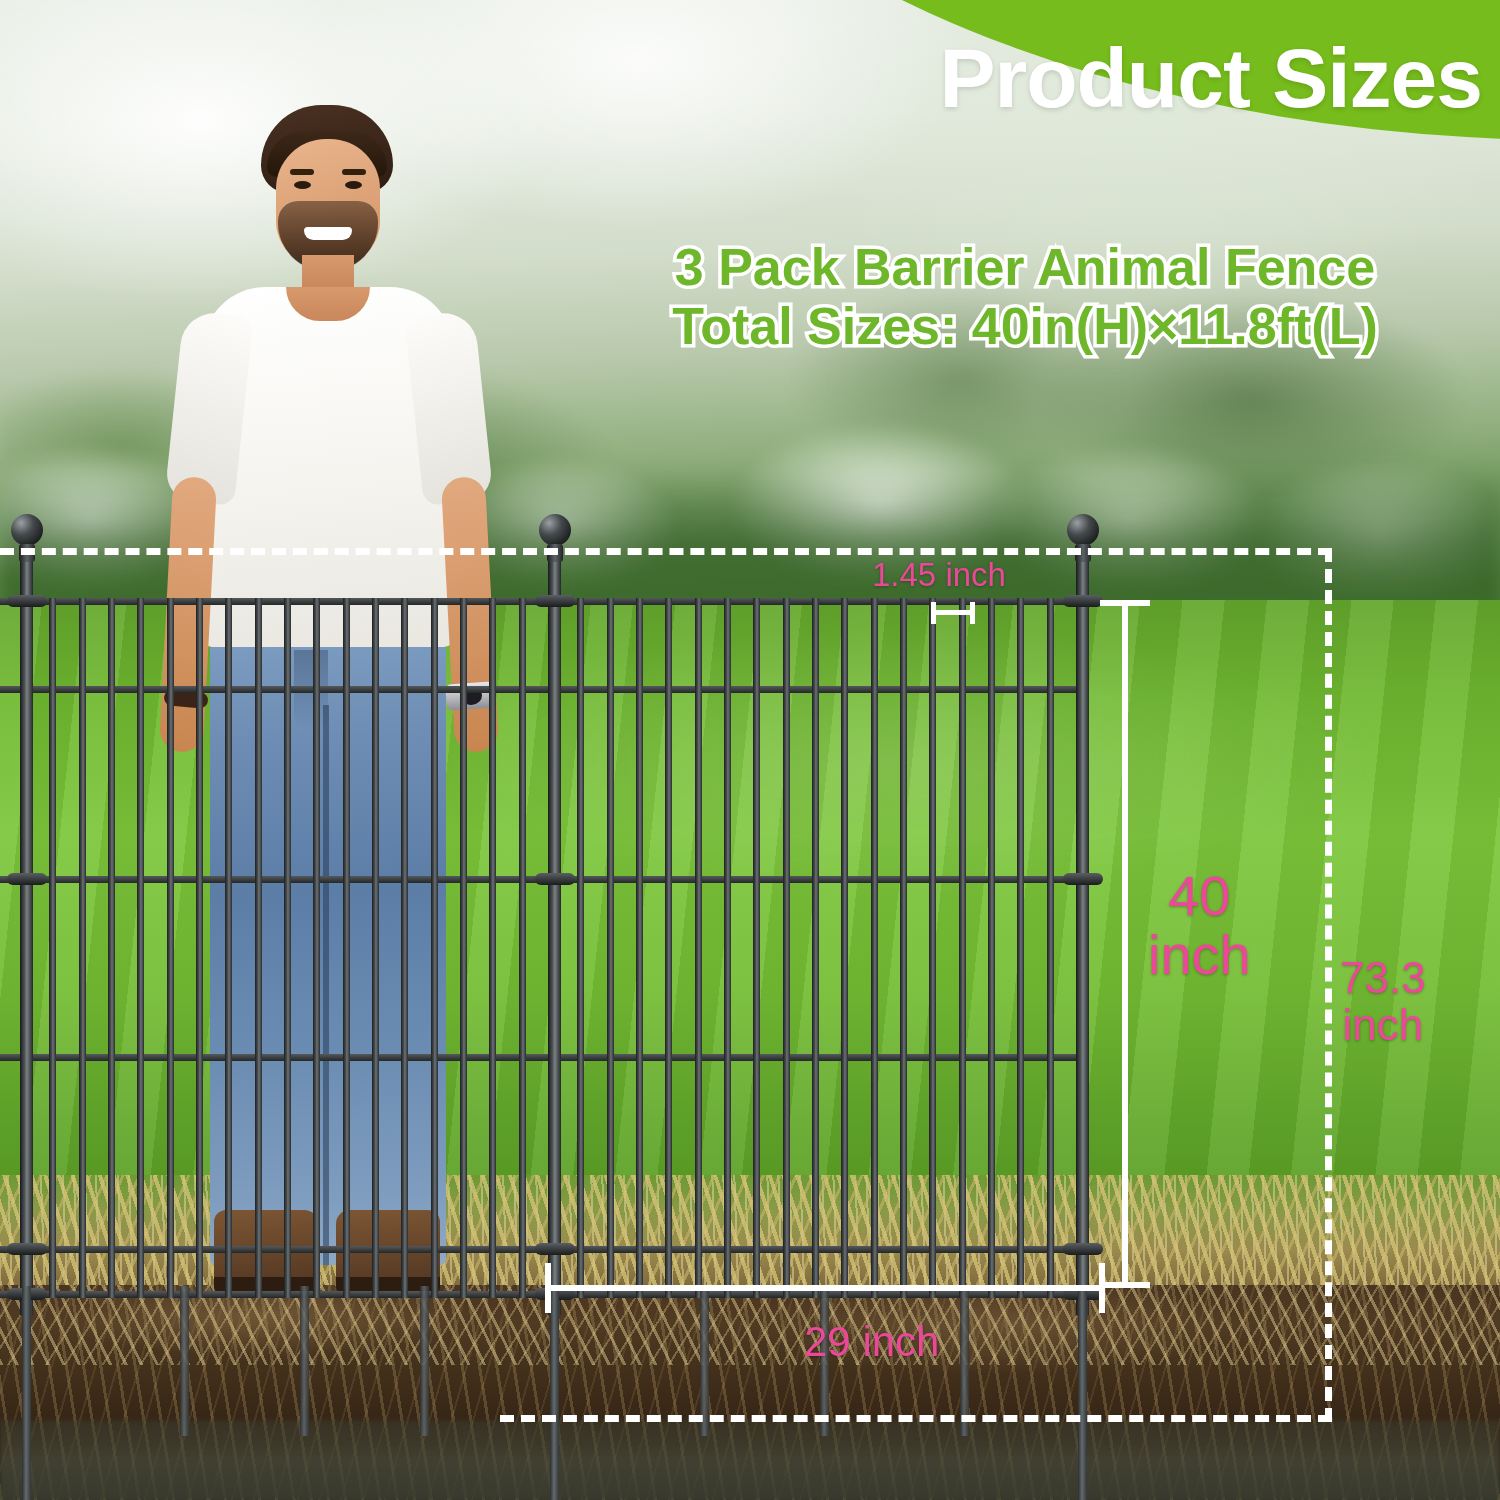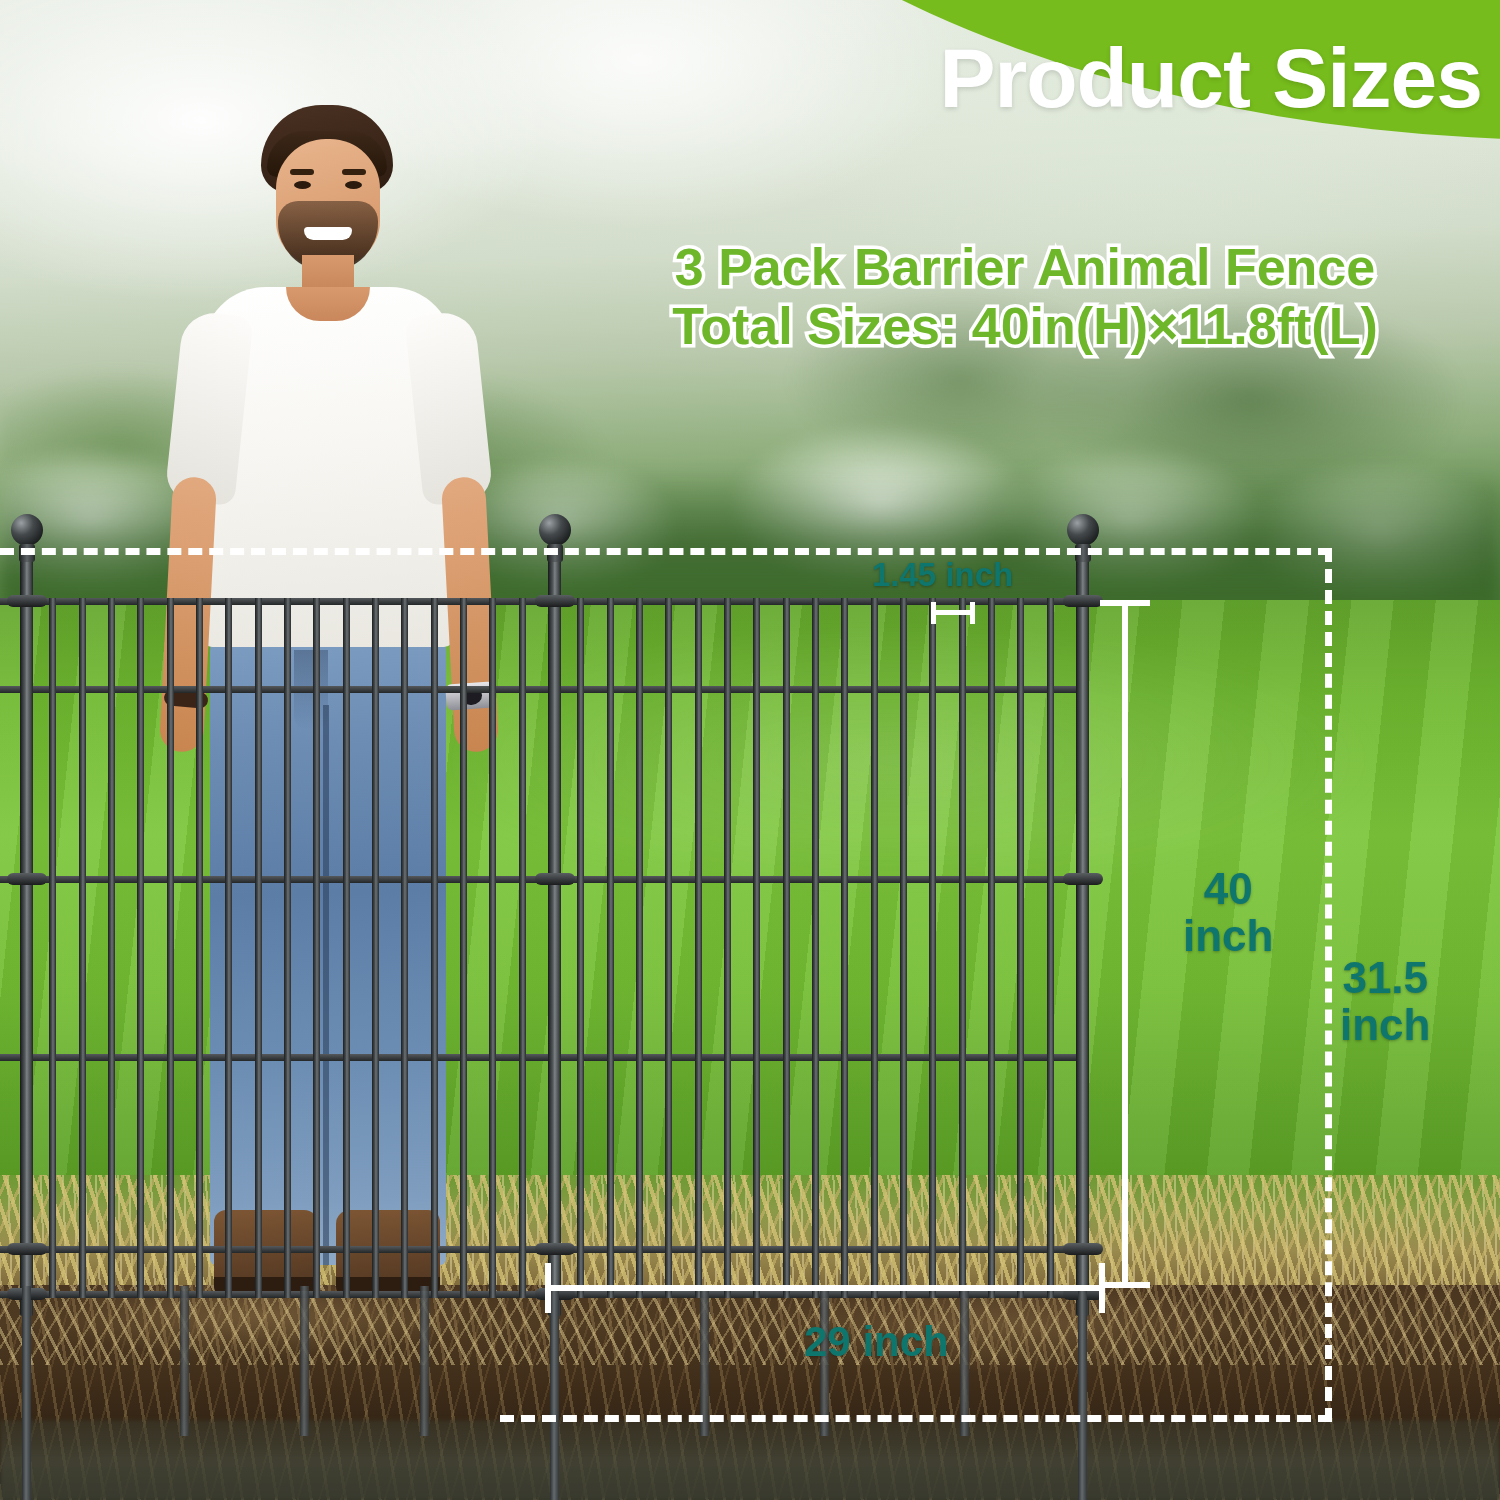--- a/index.html
+++ b/index.html
@@ -178,24 +178,24 @@
     position:absolute; height:0; border-top:7px dashed #ffffff;
   }
   .dash-v {
     position:absolute; width:0; border-left:7px dashed #ffffff;
   }
   .solid-v { position:absolute; width:6px; background:#ffffff; }
   .solid-h { position:absolute; height:6px; background:#ffffff; }
   .cap-h { position:absolute; height:6px; background:#ffffff; }   
   .cap-v { position:absolute; width:6px; background:#ffffff; }    
 
-  .dim-label { position:absolute; color:#0f766e; font-weight:bold; line-height:1.06;
+  .dim-label { position:absolute; color:#ec4899; font-weight:normal; line-height:1.06;
                text-align:center; text-shadow:0 1px 3px rgba(0,0,0,.30); }
   .dim-145 { left:872px; top:558px; font-size:33px; }
-  .dim-40  { left:1183px; top:866px; font-size:44px; }
+  .dim-40  { left:1148px; top:866px; font-size:56px; }
   .dim-472 { left:1340px; top:955px; font-size:44px; }
   .dim-29  { left:768px; top:1320px; font-size:42px;padding-left:36px; }
 
   
   .ibeam { position:absolute; left:931px; top:602px; width:44px; height:22px; }
   .ibeam .mid { position:absolute; left:0; top:8px; width:44px; height:5px; background:#fff; }
   .ibeam .l   { position:absolute; left:0;  top:0; width:5px; height:22px; background:#fff; }
   .ibeam .r   { position:absolute; right:0; top:0; width:5px; height:22px; background:#fff; }
 </style>
 </head>
@@ -367,18 +367,18 @@
     <div class="mid"></div>
     <div class="r"></div>
   </div>
 
   <div class="dim-label dim-145">1.45 inch</div>
   <div class="dim-label dim-40">
     <div>40</div>
     <div>inch</div>
   </div>
   <div class="dim-label dim-472">
-    <div>31.5</div>
+    <div>73.3</div>
     <div>inch</div>
   </div>
   <div class="dim-label dim-29">29 inch</div>
 
 </div>
 
 </body></html>

